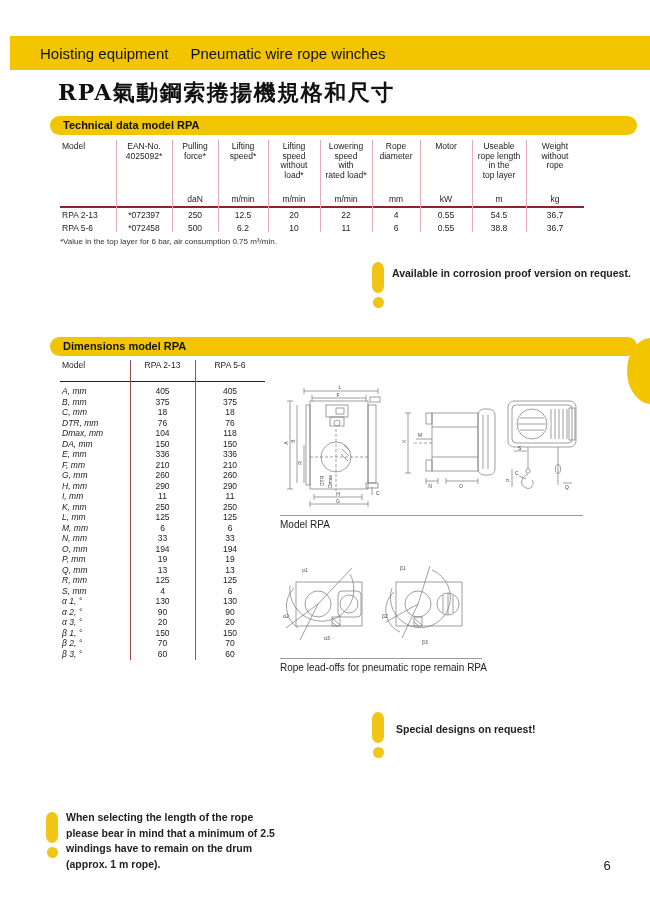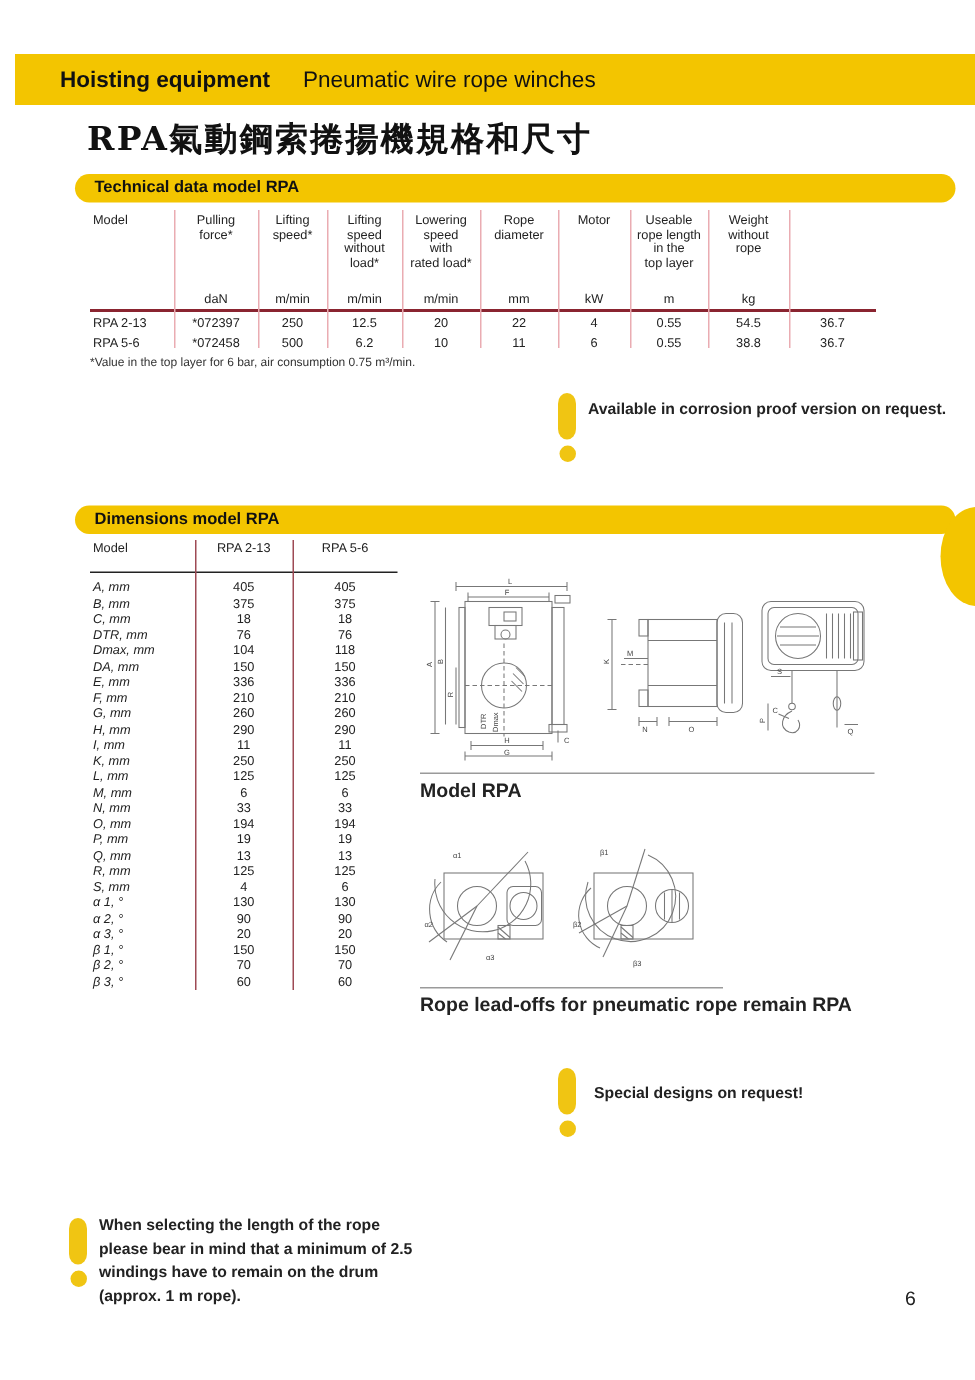--- a/index.html
+++ b/index.html
@@ -1,21 +1,21 @@
 <!DOCTYPE html>
 <html><head>
 <meta charset="utf-8">
 <style>
   html,body{margin:0;padding:0;background:#e8e8e8;}
   #page{position:relative;width:650px;height:920px;background:#ffffff;overflow:hidden;
         font-family:"Liberation Sans",sans-serif;color:#1a1a1a;}
   
   .top-band{position:absolute;left:10px;top:36px;width:640px;height:34px;background:#F3C500;
             display:flex;align-items:center;gap:22px;padding-left:30px;box-sizing:border-box;}
-  .top-band .t1{font-size:15px;font-weight:bold;color:#111;}
+  .top-band .t1{font-size:15px;font-weight:normal;color:#111;}
   .top-band .t2{font-size:15px;color:#111;}
   .cn-title{position:absolute;left:58px;top:78px;font-family:"DejaVu Serif","Liberation Serif",serif;
             font-size:22px;font-weight:600;letter-spacing:1.5px;color:#111;}
   .section-bar{position:absolute;left:50px;width:587px;height:19px;background:#F3C500;border-radius:10px;
                font-size:11px;font-weight:bold;color:#111;line-height:19px;padding-left:13px;box-sizing:border-box;}
   
   .tech-table{position:absolute;left:60px;top:140px;width:524px;height:110px;}
   .tech-head{display:grid;grid-template-columns:56px 56px 46px 50px 52px 52px 48px 52px 54px 58px;position:absolute;top:2px;left:0;width:524px;}
   .th{display:flex;flex-direction:column;justify-content:space-between;height:62px;text-align:center;
       font-size:8.5px;line-height:9.5px;color:#222;}
@@ -40,21 +40,21 @@
   .dim-head .dc{text-align:center;}
   .dim-rule{position:absolute;left:0;top:21px;width:205px;height:1px;background:#222;}
   .dim-body{position:absolute;left:0;top:26px;width:205px;}
   .dim-row{display:grid;grid-template-columns:70px 65px 70px;height:10.5px;}
   .dim-row .dl{font-size:8.5px;line-height:10.5px;text-align:left;padding-left:2px;color:#222;font-style:italic;}
   .dim-row .dc{font-size:8.5px;line-height:10.5px;text-align:center;color:#222;}
   .dim-vline{position:absolute;top:0;width:1px;height:300px;background:#9e4a55;}
   
   .drawing{position:absolute;}
   .divider{position:absolute;height:1px;background:#9a9a9a;}
-  .caption{position:absolute;font-size:13px;color:#222;font-weight:bold;}
+  .caption{position:absolute;font-size:10px;color:#222;}
   .page-num{position:absolute;left:596px;top:858px;width:22px;text-align:center;font-size:13px;color:#222;}
   .edge-tab{position:absolute;left:627px;top:338px;width:48px;height:66px;border-radius:50%;background:#F3C500;}
   svg text{font-family:"Liberation Sans",sans-serif;fill:#444;font-size:5px;}
 </style>
 </head>
 <body>
 
 <div id="page">
 
   <div class="top-band">
@@ -65,20 +65,25 @@
   <div class="cn-title">RPA氣動鋼索捲揚機規格和尺寸</div>
 
   <div class="section-bar" style="top:116px">
     <span>Technical data model RPA</span>
   </div>
 
   <div class="tech-table">
     <div class="tech-head">
         <div class="th">
           <div class="lbl">Model</div>
+          <div class="unit"></div>
+        </div>
+        <div class="th">
+          <div class="lbl">EAN-No.
+4025092*</div>
           <div class="unit"></div>
         </div>
         <div class="th">
           <div class="lbl">Pulling
 force*</div>
           <div class="unit">daN</div>
         </div>
         <div class="th">
           <div class="lbl">Lifting
 speed*</div>

